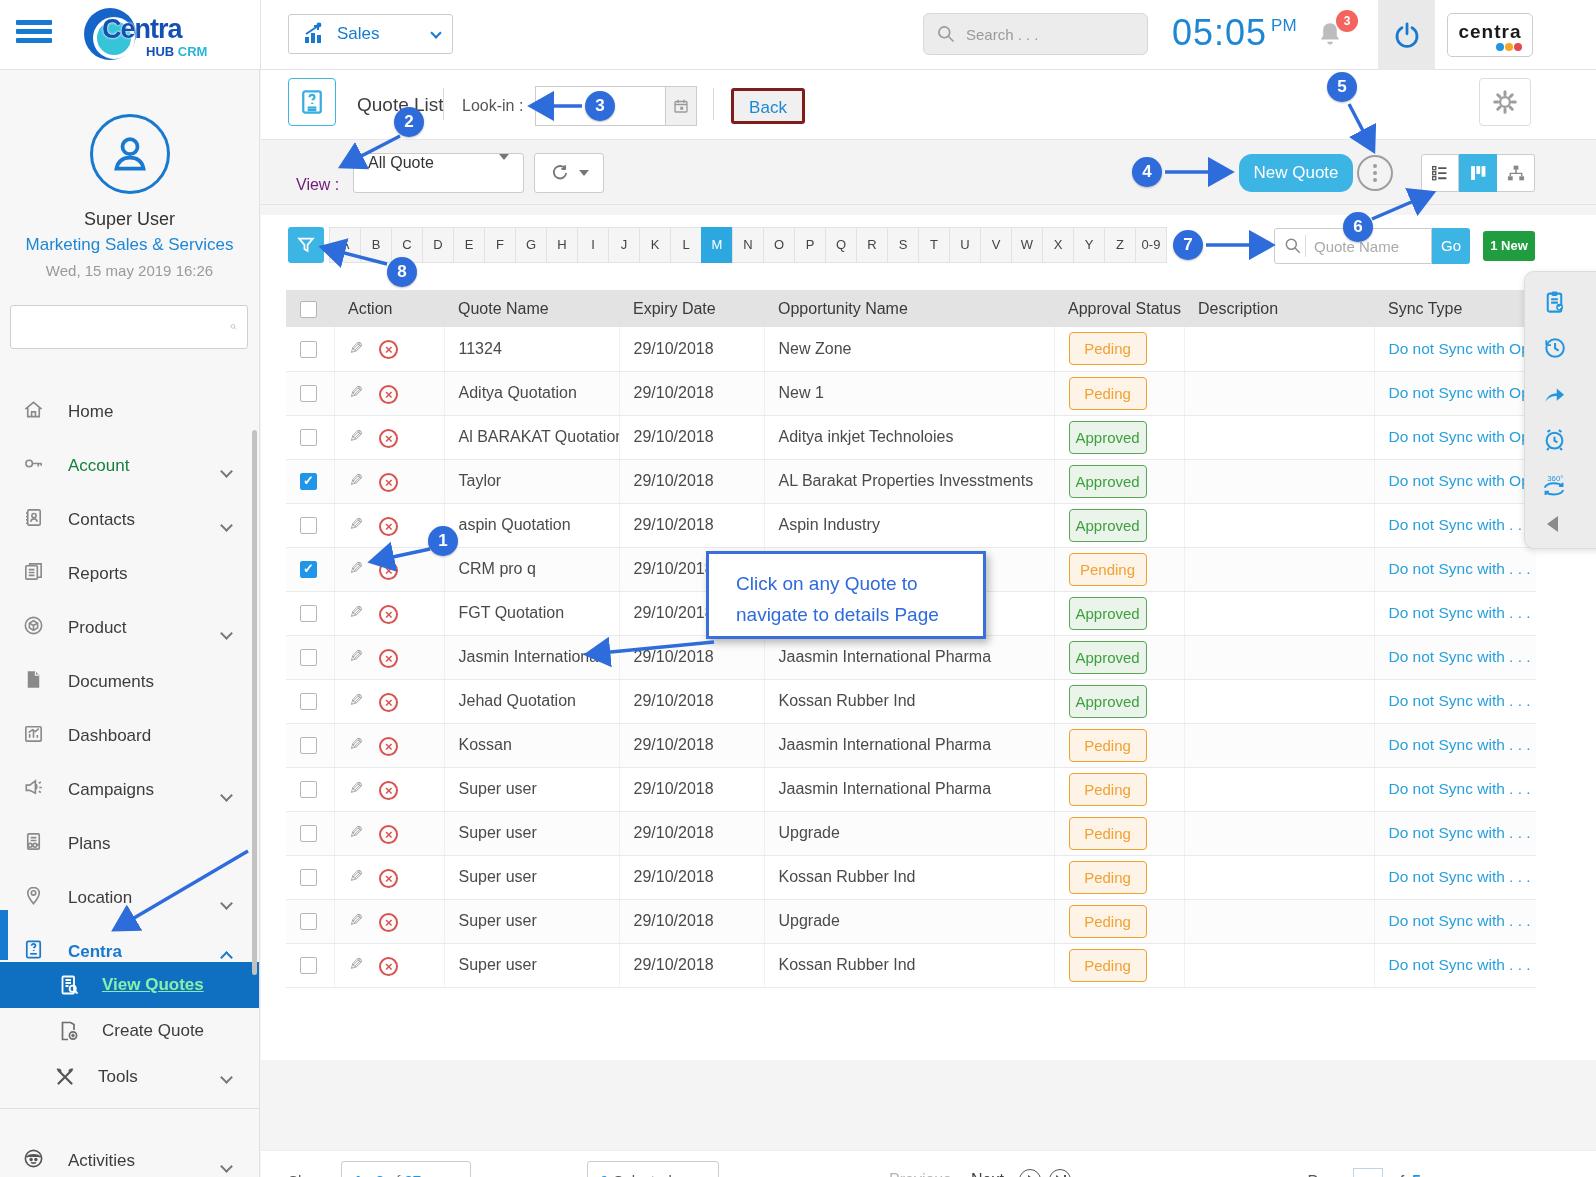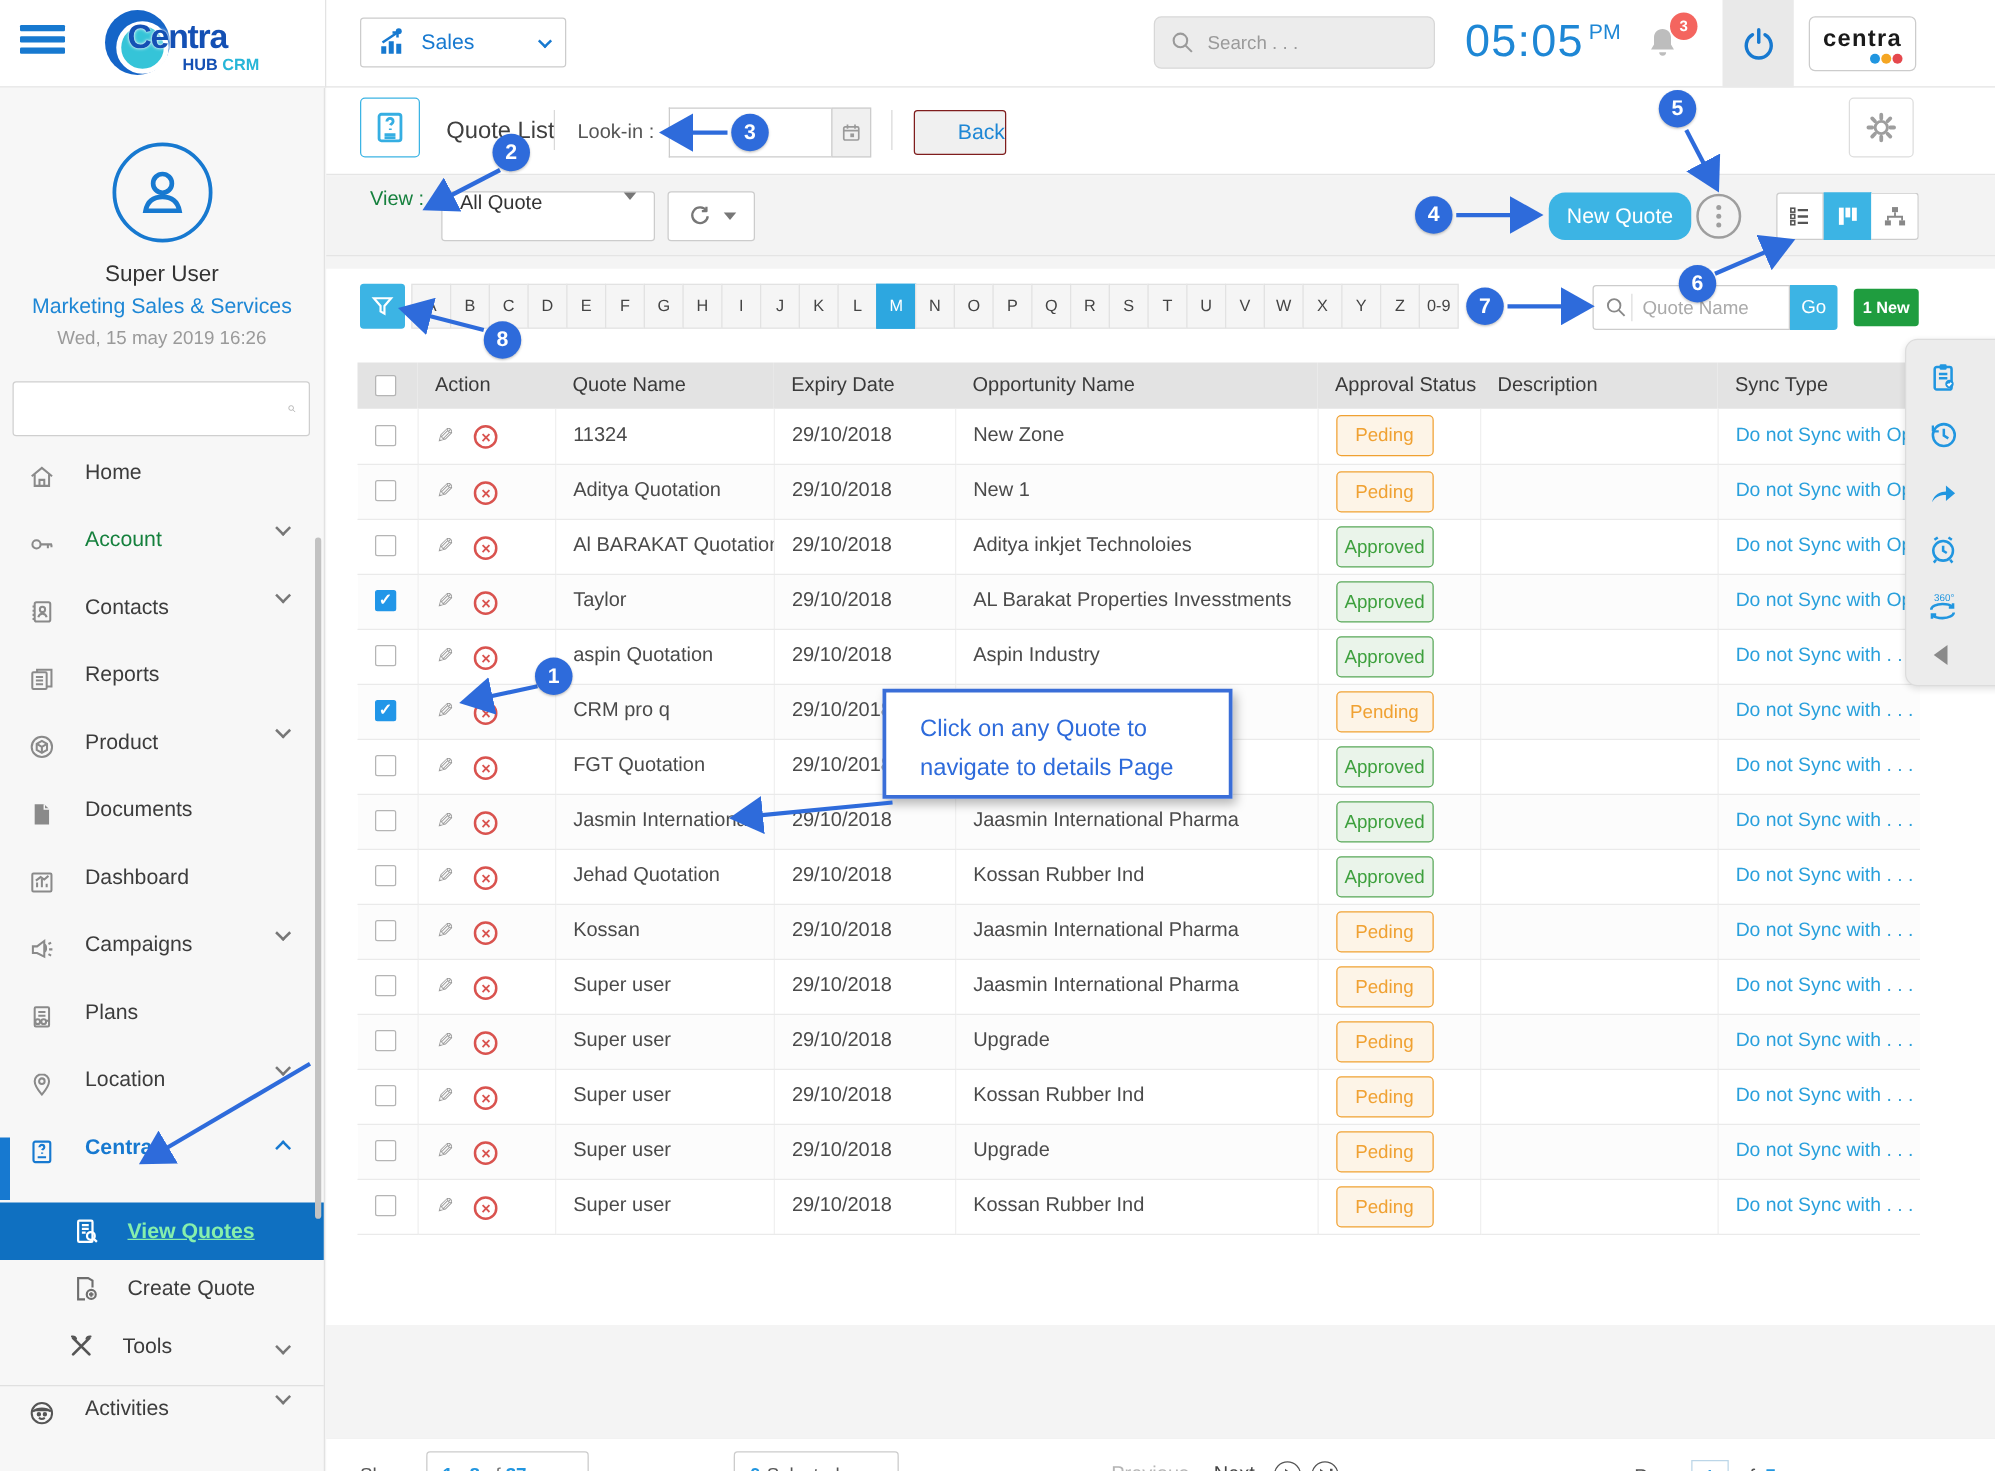--- a/index.html
+++ b/index.html
@@ -54,21 +54,21 @@
   .avatar svg { position:absolute; left:12px; top:12px; }
   .u-name { position:absolute; top:139px; width:100%; text-align:center; font-size:18px; color:#333; }
   .u-role { position:absolute; top:165px; width:100%; text-align:center; font-size:17px; color:#1e87d5; }
   .u-date { position:absolute; top:192px; width:100%; text-align:center; font-size:15px; color:#9a9a9a; }
   .side-search { position:absolute; left:10px; top:235px; width:238px; height:44px; background:#fff;
                  border:1px solid #cfcfcf; border-radius:3px; display:flex; align-items:center; }
   .side-search input { flex:1; border:none; outline:none; font-size:15px; padding:0 10px; background:transparent;
                  font-family:"Liberation Sans",sans-serif;}
   .side-search .sicon { margin-right:10px; }
   .nav { position:absolute; left:0; top:298px; width:100%; }
-  .nav-item { position:relative; height:54px; display:flex; align-items:flex-start; padding-left:20px; cursor:pointer; }
+  .nav-item { position:relative; height:54px; display:flex; align-items:flex-end; padding-left:20px; cursor:pointer; }
   .nav-item .nico { width:26px; height:26px; display:flex; align-items:center; justify-content:center; }
   .nav-item .nlabel { font-size:17px; color:#3c3c3c; margin-left:22px; flex:1; }
   .nav-item .chev { width:9px; height:9px; border-right:2px solid #777; border-bottom:2px solid #777;
                     transform:rotate(45deg); margin-right:28px; margin-top:-4px;}
   .nav-item .chev.up { transform:rotate(-135deg); margin-top:6px; border-color:#1779d0; }
   .nav-item.active::before { content:""; position:absolute; left:0; top:2px; bottom:2px; width:8px; background:#1779d0; }
   .nav-item.active .nlabel { color:#1779d0; font-weight:bold; }
   .nav-sub { position:relative; height:46px; display:flex; align-items:center; padding-left:56px; cursor:pointer;}
   .nav-sub .nico { width:26px; height:26px; display:flex; align-items:center; justify-content:center;}
   .nav-sub .nlabel { font-size:17px; color:#3c3c3c; margin-left:20px; }
@@ -84,27 +84,27 @@
                border-radius:4px; background:#fff; display:flex; align-items:center; justify-content:center; cursor:pointer;}
   .pg-title { position:absolute; left:96px; top:24px; font-size:19px; color:#3f3f3f; }
   .tb-sep { position:absolute; top:18px; width:1px; height:32px; background:#d9d9d9; }
   .lookin-label { position:absolute; left:201px; top:27px; font-size:16px; color:#555; }
   .lookin-box { position:absolute; left:274px; top:16px; width:162px; height:40px; display:flex; }
   .lookin-box input { width:130px; height:40px; border:1px solid #ccc; border-right:none; outline:none;
                 padding:0 8px; font-size:15px; font-family:"Liberation Sans",sans-serif; }
   .cal-btn { width:32px; height:40px; background:#f0f0f0; border:1px solid #ccc; display:flex;
              align-items:center; justify-content:center; cursor:pointer; }
   .back-btn { position:absolute; left:470px; top:18px; width:74px; height:36px; background:#f0f0f0;
-              border:1px solid #7f1d1d; border-radius:3px; color:#1e87d5; font-size:17px; text-align:right;
+              border:3px solid #7f1d1d; border-radius:3px; color:#1e87d5; font-size:17px; text-align:center;
               line-height:34px; cursor:pointer; }
   .gear-btn { position:absolute; right:65px; top:8px; width:52px; height:48px; background:#fff;
               border:1px solid #ddd; border-radius:4px; display:flex; align-items:center; justify-content:center; cursor:pointer;}
 
   .viewbar { position:absolute; left:0; top:71px; width:100%; height:64px; background:#f3f3f3; border-bottom:1px solid #e4e4e4;}
-  .view-label { position:absolute; left:35px; top:10px; font-size:16px; color:#15803d; }
+  .view-label { position:absolute; left:35px; top:35px; font-size:16px; color:#701a75; }
   .view-select { position:absolute; left:92px; top:12px; width:171px; height:40px; background:#fff;
                  border:1px solid #ccc; border-radius:3px; display:flex; align-items:flex-start; padding:0 14px; cursor:pointer;}
   .view-select .vtext { flex:1; font-size:16px; color:#333; }
   .caret { width:0; height:0; border-left:5px solid transparent; border-right:5px solid transparent;
            border-top:6px solid #777; }
   .refresh-btn { position:absolute; left:273px; top:12px; width:70px; height:40px; background:#fff;
                  border:1px solid #ccc; border-radius:3px; display:flex; align-items:center; justify-content:center;
                  gap:8px; cursor:pointer; }
   .newquote-btn { position:absolute; left:978px; top:13px; width:114px; height:38px; background:#3cb4e4;
                   border-radius:13px; color:#fff; font-size:17px; text-align:center; line-height:38px; cursor:pointer;}

